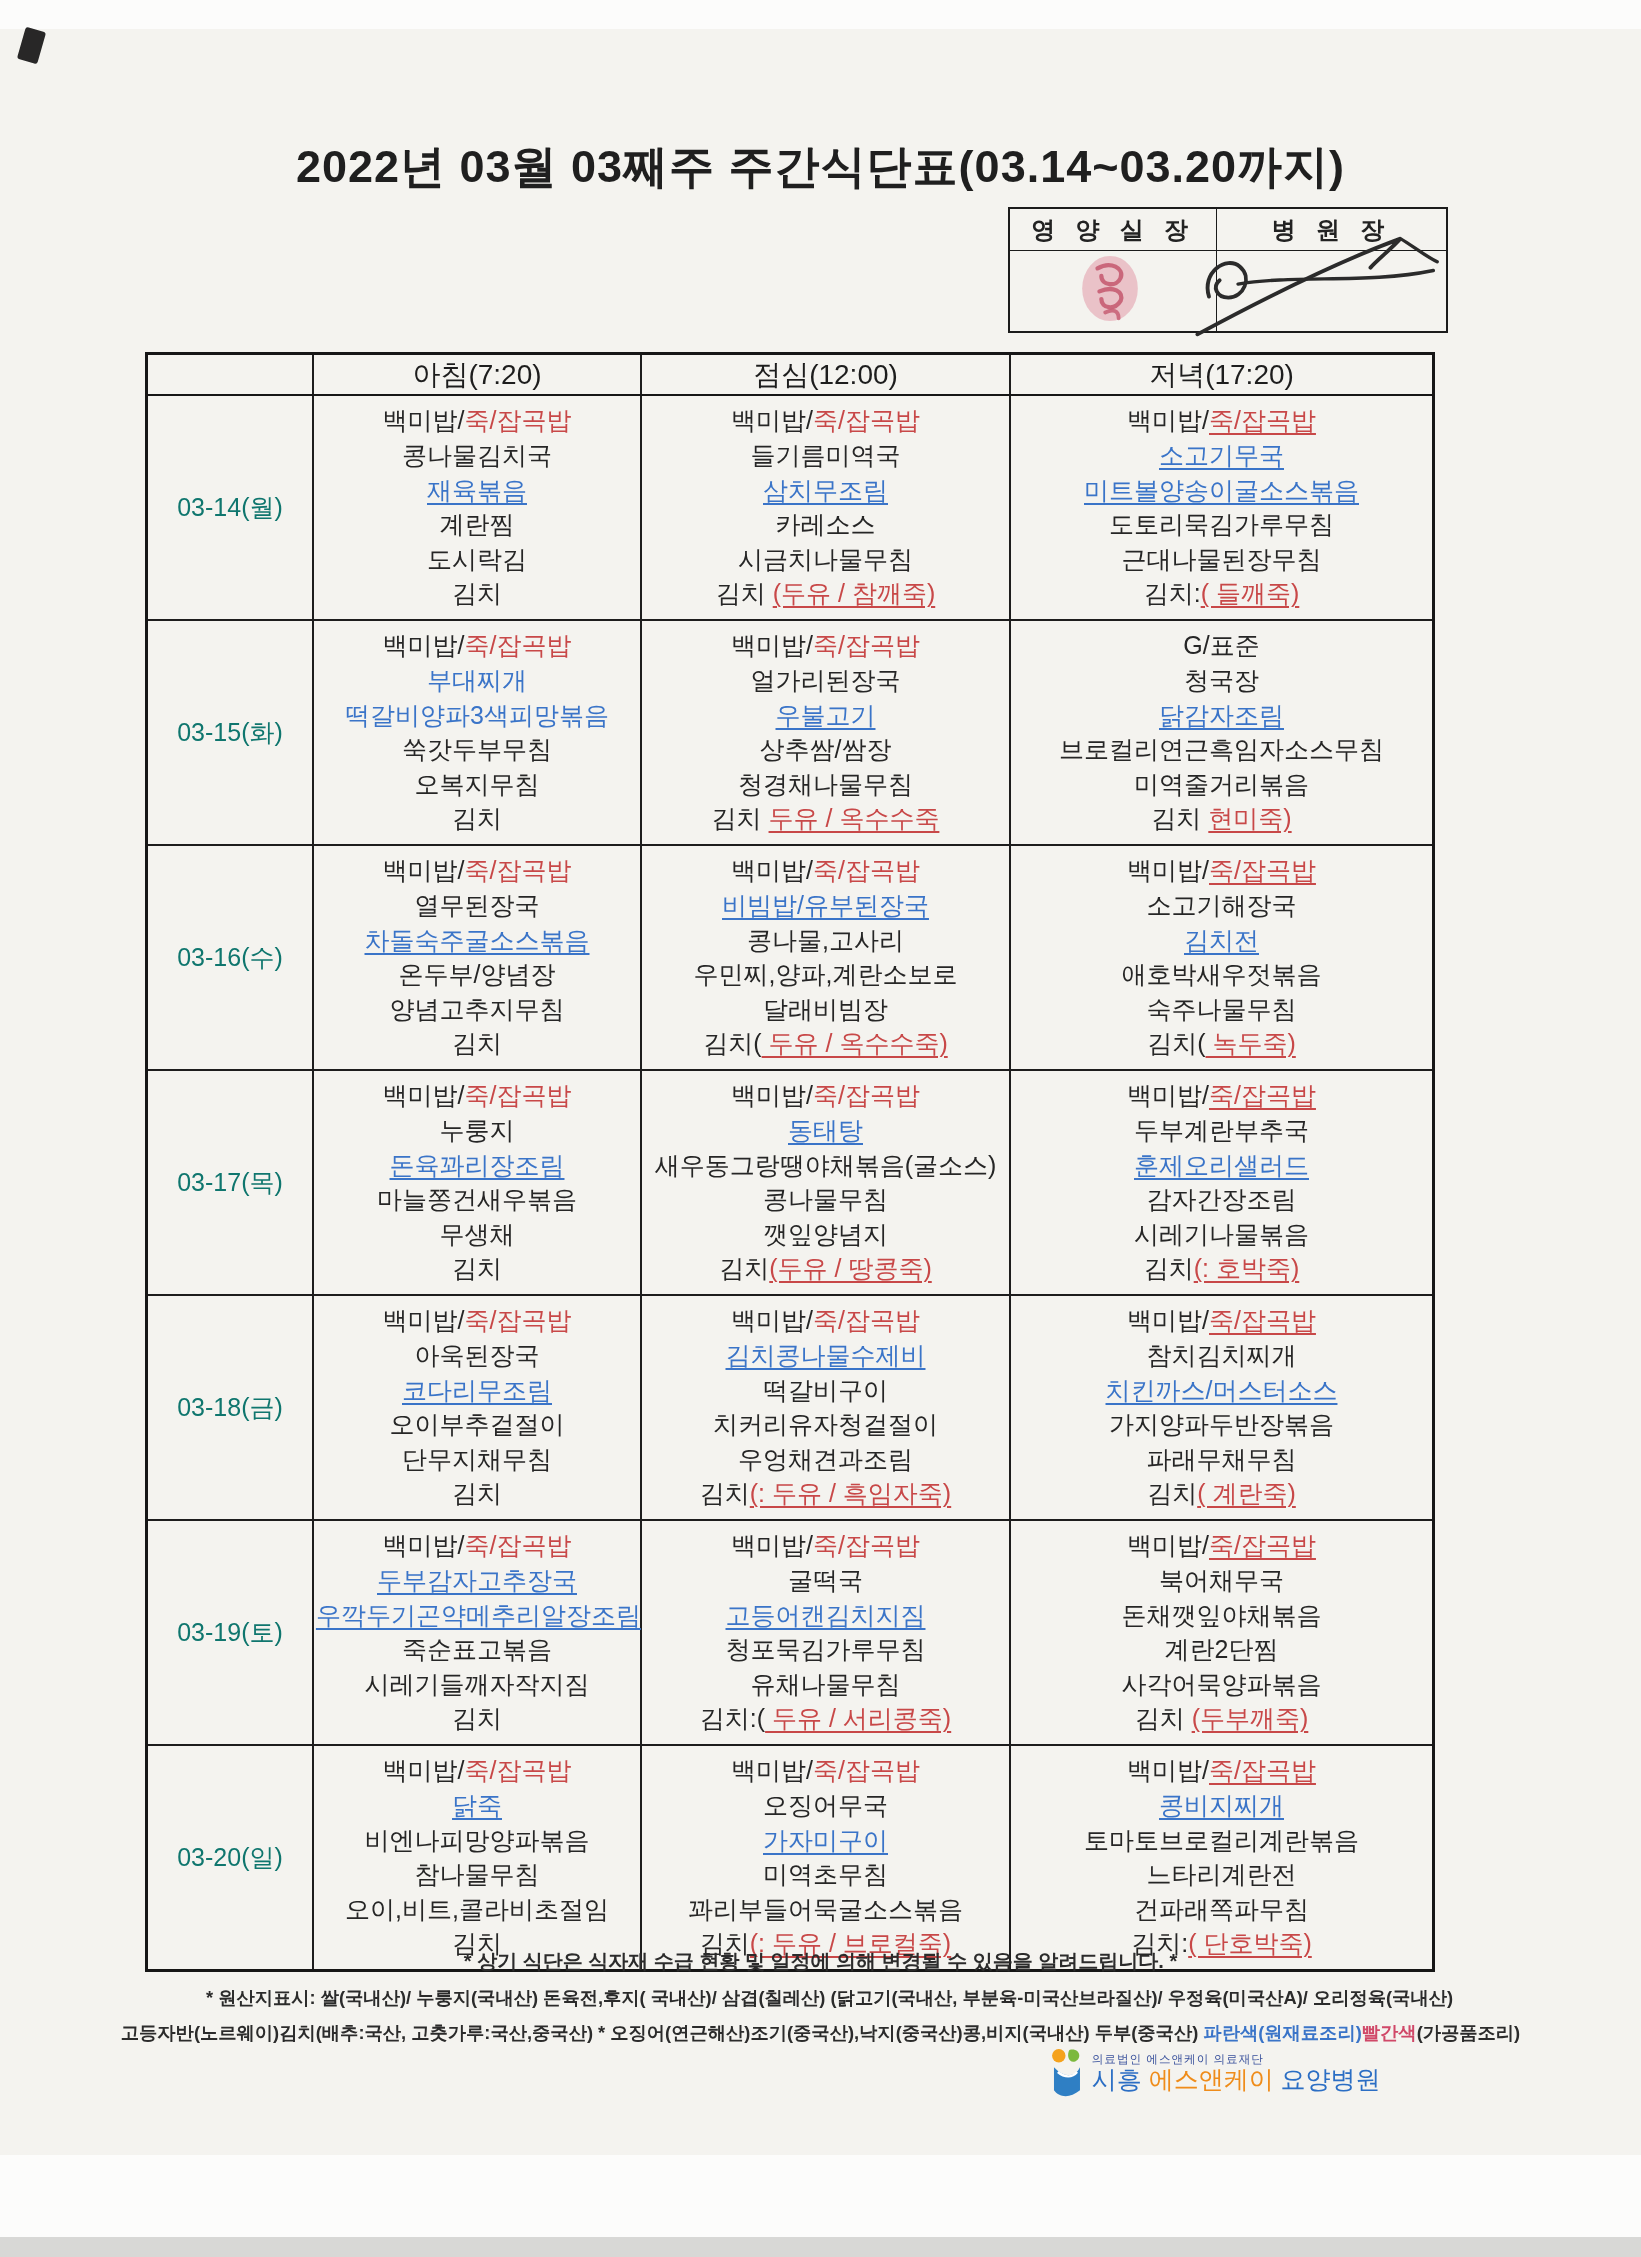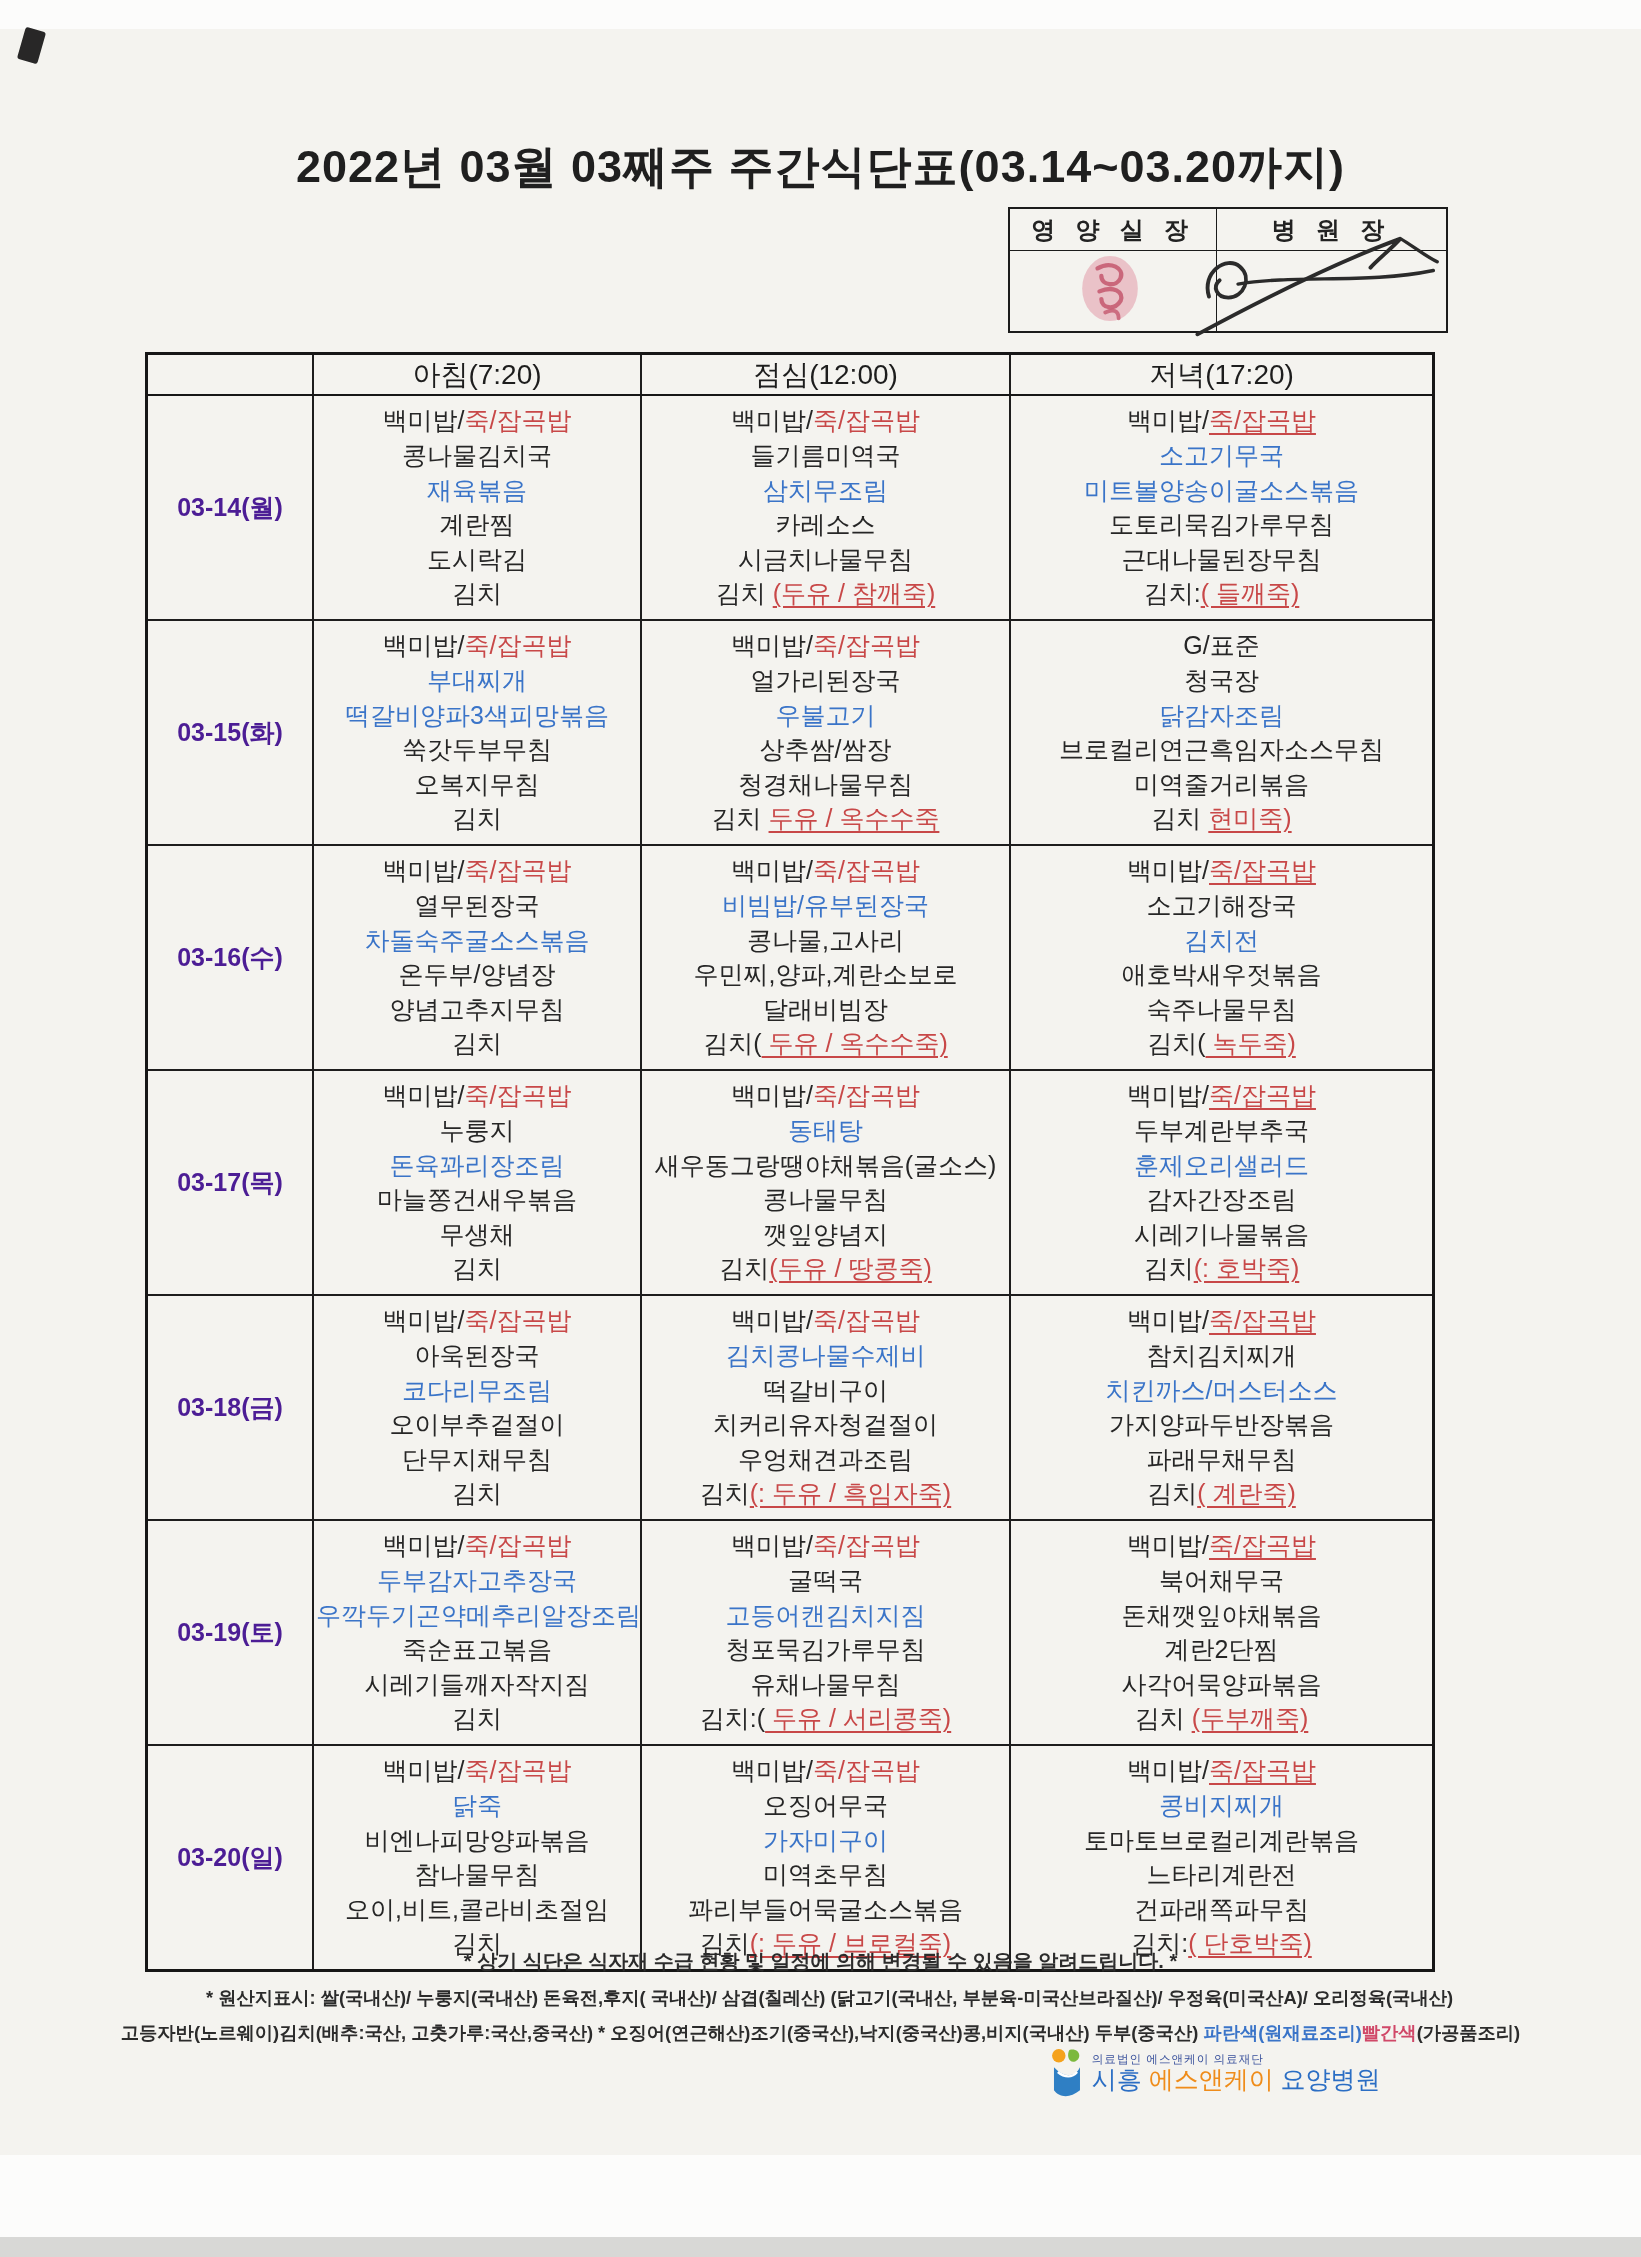--- a/index.html
+++ b/index.html
@@ -29,29 +29,29 @@
               border:3.9px solid #161616;background:transparent;}
   .menu-header,.menu-row{display:grid;grid-template-columns:166px 328px 369px 1fr;}
   .menu-header{height:39px;border-bottom:2.9px solid #161616;}
   .menu-header .cell{display:flex;align-items:center;justify-content:center;
               font-size:28px;color:#1d1d1d;font-weight:500;}
   .menu-row{height:223px;border-bottom:2.9px solid #1d1d1d;}
   .menu-row:last-child{border-bottom:none;}
   .cell{border-right:2.9px solid #1d1d1d;min-width:0;}
   .cell:last-child{border-right:none;}
   .date-cell{display:flex;align-items:center;justify-content:center;
-             font-size:25px;color:#4c1d95;font-weight:700;}
+             font-size:25px;color:#0f766e;font-weight:400;}
   .meal-cell{display:flex;flex-direction:column;justify-content:space-around;
              align-items:center;padding:7.7px 1.9px;font-size:25px;font-weight:500;}
   .menu-line{white-space:nowrap;max-width:100%;}
   .s-k{color:#262626;}
   .s-r{color:#c84848;}
   .s-b{color:#3a74c8;}
   .s-ru{color:#c84848;text-decoration:underline;text-decoration-thickness:1.9px;text-underline-offset:3.9px;}
-  .s-bu{color:#3a74c8;text-decoration-thickness:1.9px;text-underline-offset:3.9px;}
+  .s-bu{color:#3a74c8;text-decoration:underline;text-decoration-thickness:1.9px;text-underline-offset:3.9px;}
 
   
   .note{position:absolute;left:0;width:1641px;text-align:center;color:#2b2b2b;font-weight:600;}
   .note1{top:1948px;font-size:20px;}
   .note2{top:1985px;font-size:18.3px;margin-left:9px;}
   .note3{top:2020px;font-size:18.3px;}
   .legend-blue{color:#3a74c8;}
   .legend-red{color:#d04868;}
 
   

